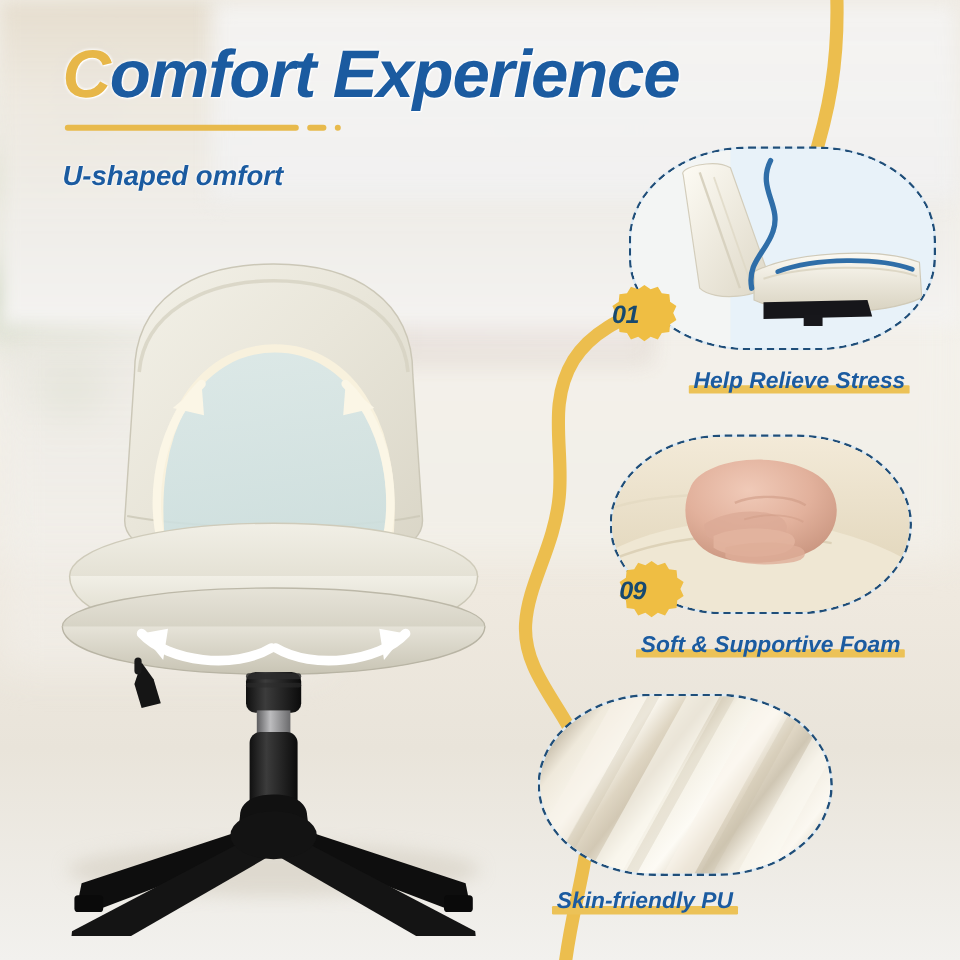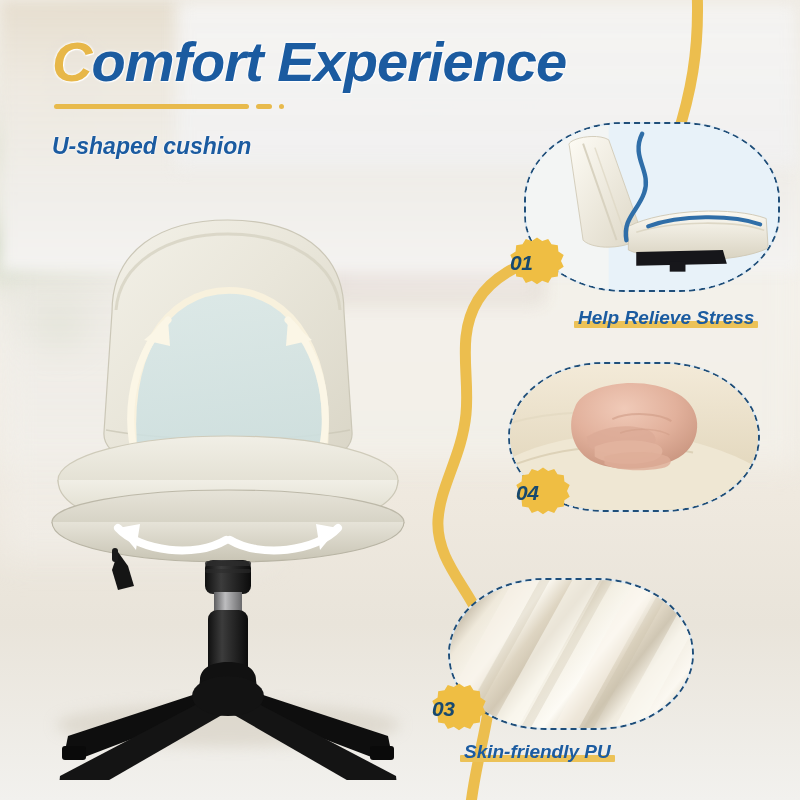--- a/index.html
+++ b/index.html
@@ -294,21 +294,21 @@
   <div class="headline">
     <span class="accent">C</span><span>omfort Experience</span>
   </div>
 
   <div class="rule-wrap">
     <span class="rule-long"></span>
     <span class="rule-dash"></span>
     <span class="rule-dot"></span>
   </div>
 
-  <div class="subhead">U-shaped cushion</div>
+  <div class="subhead">U-shaped omfort</div>
 
   <div class="callout" style="left:524px; top:122px;">
     <div class="photo" style="width:256px; height:170px;">
       <div class="shot shot01"></div>
       <svg class="shot" viewBox="0 0 256 170">
         <defs>
           <linearGradient id="p1a" x1="0" y1="0" x2="1" y2="1">
             <stop offset="0" stop-color="#fdfbf4"></stop>
               <stop offset="1" stop-color="#ddd7c6"></stop>
           </linearGradient>
@@ -371,45 +371,42 @@
         <path d="M 86 84 C 104 76, 134 76, 150 82 C 158 86, 156 94, 146 98 C 126 104, 98 102, 86 94 Z" fill="#e3b5a0" opacity=".8"></path>
         <path d="M 96 94 C 116 88, 146 88, 160 94 C 166 98, 164 104, 154 106 C 132 110, 106 108, 96 102 Z" fill="#dfae99" opacity=".8"></path>
         <path d="M 104 56 C 122 48, 152 50, 164 58" stroke="#cf9b85" stroke-width="2" fill="none" opacity=".6"></path>
         <path d="M 112 70 C 130 64, 152 66, 162 72" stroke="#cf9b85" stroke-width="1.6" fill="none" opacity=".5"></path>
       </svg>
     </div>
     <div class="badge" style="left:8px; top:104px;">
       <svg class="flower" viewBox="0 0 54 54">
         <path d="M27 1.5 l5.2 3.6 6-2.2 3.3 5.4 6.3 .9 .6 6.3 5.3 3.6 -2.7 5.8 2.7 5.8 -5.3 3.6 -.6 6.3 -6.3 .9 -3.3 5.4 -6-2.2 -5.2 3.6 -5.2-3.6 -6 2.2 -3.3-5.4 -6.3-.9 -.6-6.3 -5.3-3.6 2.7-5.8 -2.7-5.8 5.3-3.6 .6-6.3 6.3-.9 3.3-5.4 6 2.2z" fill="#efbe43"></path>
       </svg>
-      <span class="num">04</span>
+      <span class="num">09</span>
+    </div>
+    <div class="cap" style="left:22px; top:166px;">
+      <span class="hl">Soft &amp; Supportive Foam</span>
     </div>
   </div>
 
   <div class="callout" style="left:448px; top:578px;">
     <div class="photo" style="width:246px; height:152px;">
       <div class="shot shot03"></div>
       <svg class="shot" viewBox="0 0 246 152">
         <g opacity=".55">
           <path d="M -20 152 L 70 -10 L 96 -10 L 6 152 Z" fill="#f7f3e9"></path>
           <path d="M 40 152 L 130 -10 L 158 -10 L 68 152 Z" fill="#fdfbf4"></path>
           <path d="M 104 152 L 194 -10 L 220 -10 L 130 152 Z" fill="#f9f5ec"></path>
           <path d="M 166 152 L 256 -10 L 280 -10 L 192 152 Z" fill="#fcf9f2"></path>
         </g>
         <g opacity=".3">
           <path d="M 12 152 L 102 -10" stroke="#c9bfa9" stroke-width="9" fill="none"></path>
           <path d="M 76 152 L 166 -10" stroke="#c9bfa9" stroke-width="9" fill="none"></path>
           <path d="M 140 152 L 230 -10" stroke="#c9bfa9" stroke-width="9" fill="none"></path>
         </g>
       </svg>
     </div>
-    <div class="badge" style="left:-16px; top:104px;">
-      <svg class="flower" viewBox="0 0 54 54">
-        <path d="M27 1.5 l5.2 3.6 6-2.2 3.3 5.4 6.3 .9 .6 6.3 5.3 3.6 -2.7 5.8 2.7 5.8 -5.3 3.6 -.6 6.3 -6.3 .9 -3.3 5.4 -6-2.2 -5.2 3.6 -5.2-3.6 -6 2.2 -3.3-5.4 -6.3-.9 -.6-6.3 -5.3-3.6 2.7-5.8 -2.7-5.8 5.3-3.6 .6-6.3 6.3-.9 3.3-5.4 6 2.2z" fill="#efbe43"></path>
-      </svg>
-      <span class="num">03</span>
-    </div>
     <div class="cap" style="left:12px; top:164px;text-align:center;">
       <span class="hl">Skin-friendly PU</span>
     </div>
   </div>
 
 </div>
 
 </body></html>

